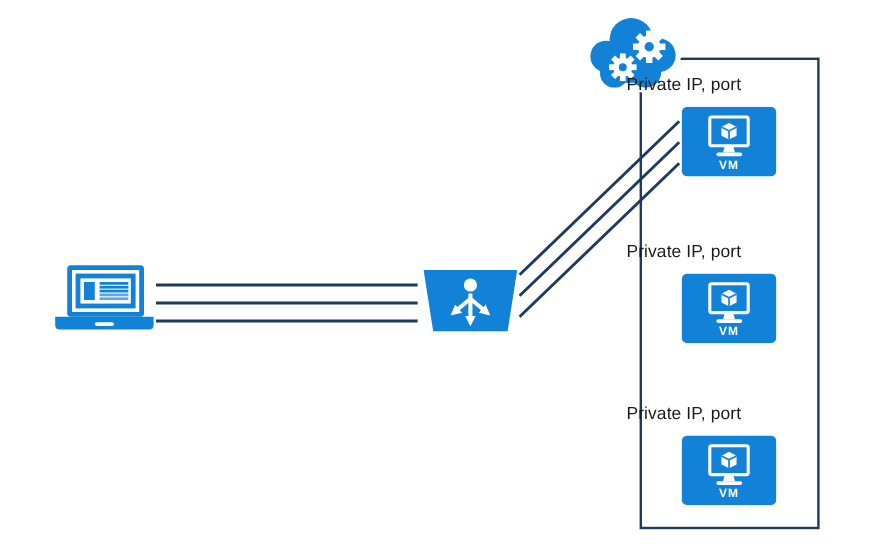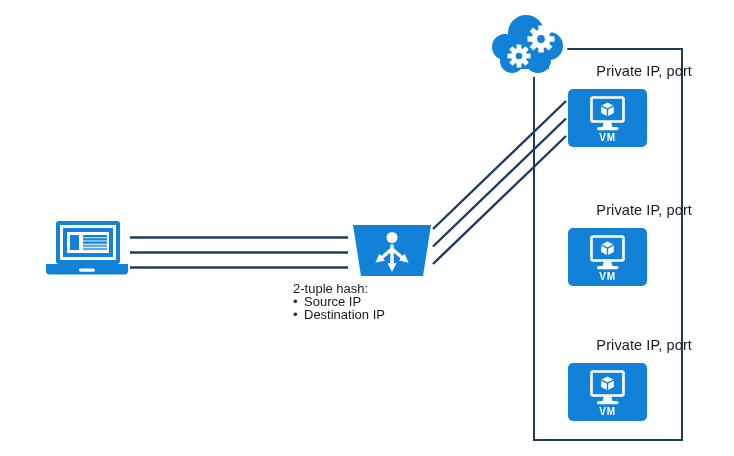--- a/index.html
+++ b/index.html
@@ -7,21 +7,21 @@
     position:relative;width:734px;height:456px;background:#ffffff;overflow:hidden;
     font-family:"Liberation Sans",sans-serif;
   }
   .abs{position:absolute;}
   #connector-layer{left:0;top:0;}
   #backend-pool-box{
     left:533px;top:48px;width:146px;height:389px;
     border:2.6px solid #1e3a5f;background:transparent;
   }
   .vm-label{
-    width:170px;text-align:right;
+    width:170px;text-align:left;
     font-size:14.5px;color:#1a1a1a;letter-spacing:.1px;
     line-height:18px;height:18px;
   }
   .vm-label-1{left:522px;top:62px;}
   .vm-label-2{left:522px;top:201px;}
   .vm-label-3{left:522px;top:336px;}
   .vm-tile-1{left:568px;top:89px;}
   .vm-tile-2{left:568px;top:228px;}
   .vm-tile-3{left:568px;top:363px;}
   #hash-note{
@@ -124,25 +124,20 @@
     </defs>
     <polygon points="3,0 81,0 73,51 11,51" fill="#1182d7"></polygon>
     <g>
       <circle cx="42" cy="12.5" r="5.5" fill="#ffffff"></circle>
       <path d="M42,19.5 L42,41" stroke="#ffffff" stroke-width="3.4" marker-end="url(#ah)"></path>
       <path d="M42,24 L30,34" stroke="#ffffff" stroke-width="3.4" marker-end="url(#ah)"></path>
       <path d="M42,24 L54,34" stroke="#ffffff" stroke-width="3.4" marker-end="url(#ah)"></path>
     </g>
   </svg>
 
-  <div id="hash-note" class="abs">
-    <div class="line">2-tuple hash:</div>
-    <div class="line"><span class="bullet">•</span><span>Source IP</span></div>
-    <div class="line"><span class="bullet">•</span><span>Destination IP</span></div>
-  </div>
 
   <div class="abs vm-label vm-label-1">Private IP, port</div>
   <svg class="abs vm-tile-1" width="79" height="58" viewBox="0 0 79 58">
     <rect x="0" y="0" width="79" height="58" rx="5" fill="#1182d7"></rect>
     <rect x="23.5" y="8.5" width="32" height="24" rx="1.5" fill="none" stroke="#ffffff" stroke-width="2.6"></rect>
     <polygon points="39.5,13.5 45.8,16.7 45.8,24.1 39.5,27.3 33.2,24.1 33.2,16.7" fill="#ffffff"></polygon>
     <path d="M33.2,16.9 L39.5,20.1 L45.8,16.9 M39.5,20.1 L39.5,27.3" stroke="#1182d7" stroke-width="1.4" fill="none"></path>
     <polygon points="36,32.8 43,32.8 44.5,38 34.5,38" fill="#ffffff"></polygon>
     <rect x="29" y="38" width="21.5" height="3.2" rx="1.6" fill="#ffffff"></rect>
     <text x="39.5" y="51.5" text-anchor="middle" font-size="10" font-weight="700" letter-spacing="0.8" fill="#ffffff">VM</text>

